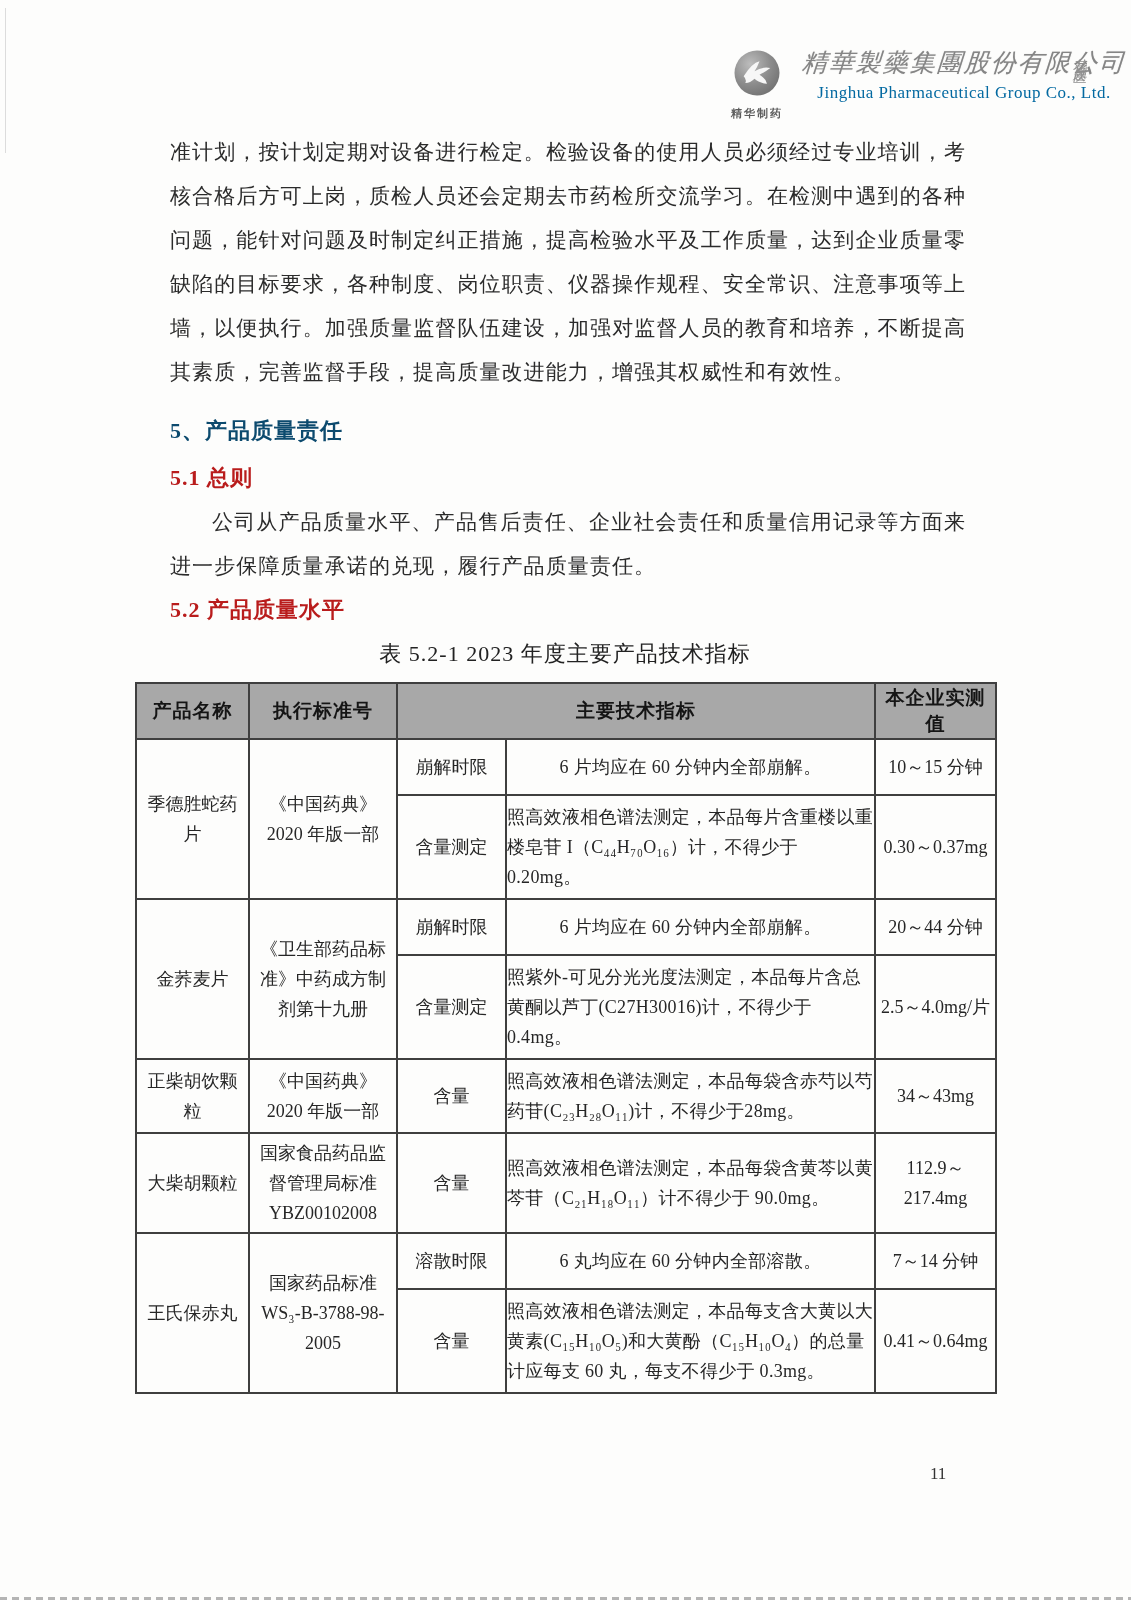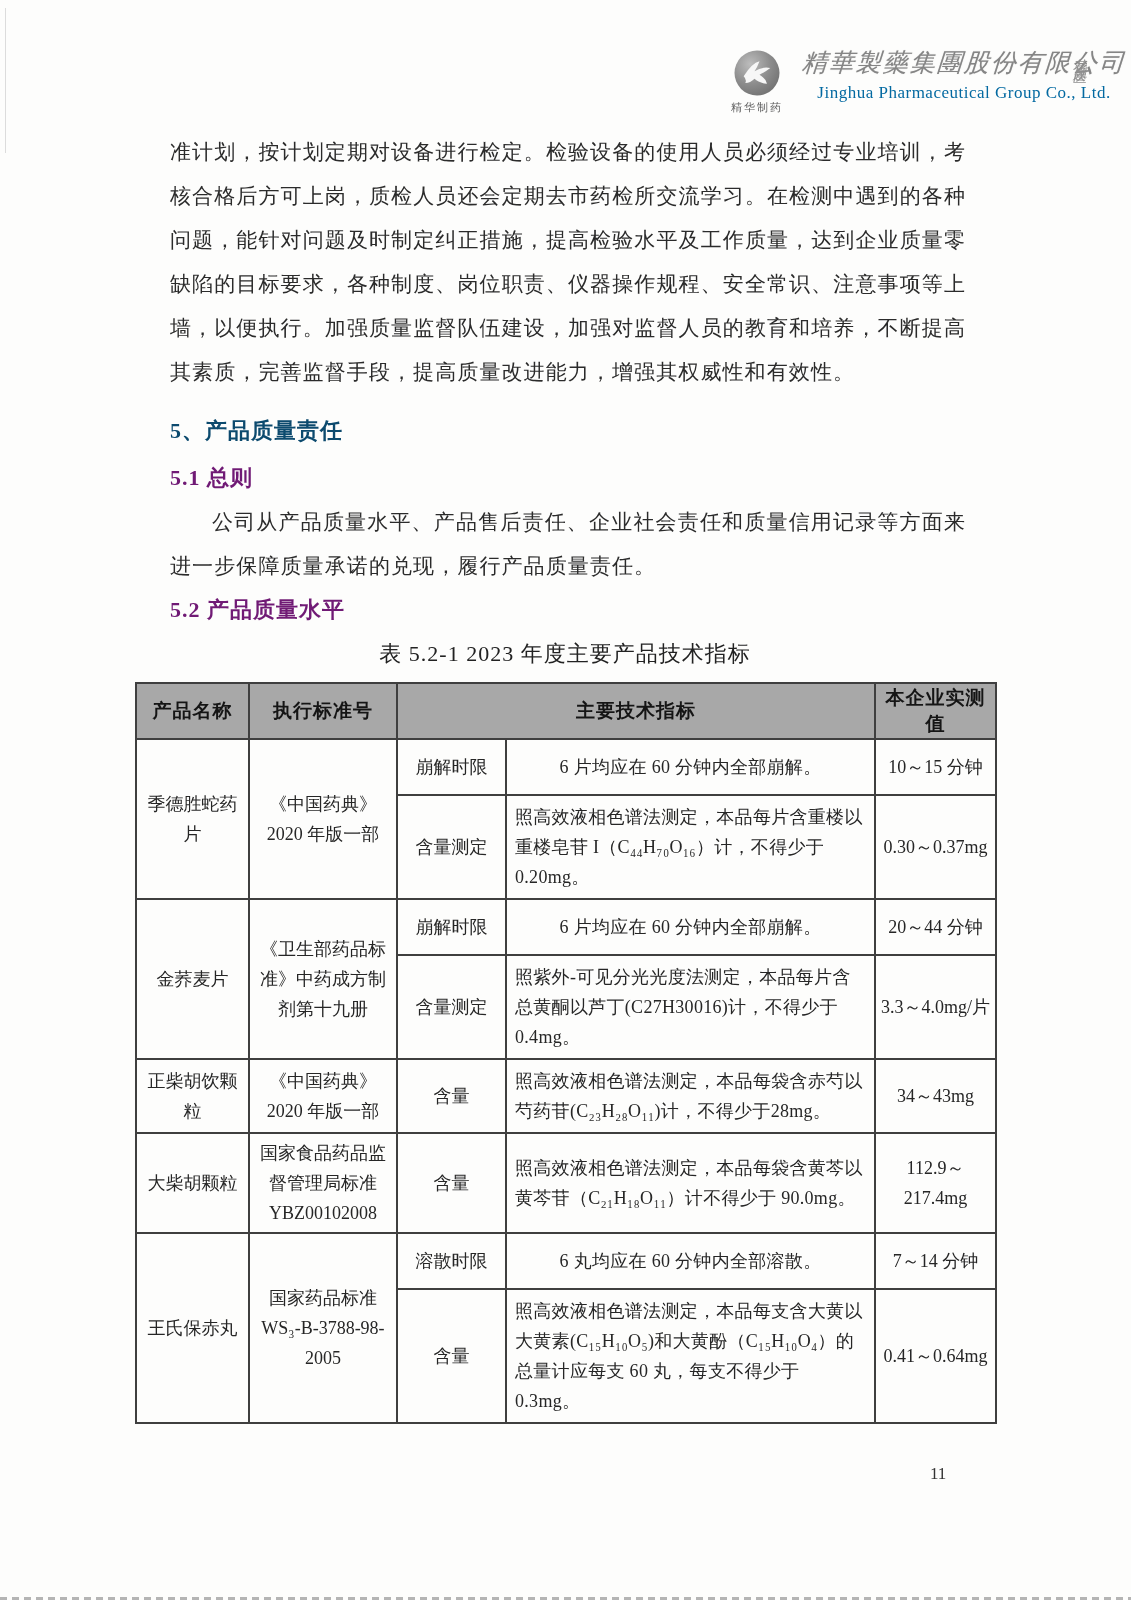--- a/index.html
+++ b/index.html
@@ -13,21 +13,21 @@
   .scan-bottom{
     position:absolute;left:0;right:0;bottom:0;height:3px;opacity:.75;
     background:repeating-linear-gradient(90deg,#9c9c9c 0 7px,transparent 7px 12px);
   }
   
   .header{position:absolute;top:44px;left:724px;display:flex;align-items:flex-start;gap:12px;}
   .logo-block{display:flex;flex-direction:column;align-items:center;width:66px;padding-top:4px;}
   .logo-block svg{display:block;}
   .logo-caption{
     font-family:"Liberation Sans","DejaVu Sans",sans-serif;
-    font-size:11px;font-weight:normal;color:#5c5c5c;letter-spacing:2px;margin-top:2px;white-space:nowrap;
+    font-size:11px;font-weight:bold;color:#5c5c5c;letter-spacing:2px;margin-top:8px;white-space:nowrap;
   }
   .name-block{display:flex;flex-direction:column;align-items:center;padding-top:2px;}
   .company-cn{
     font-size:25px;color:#858585;letter-spacing:2px;white-space:nowrap;
     font-style:italic;transform:skewX(-4deg);
     text-shadow:0 0 1px rgba(130,130,130,.4);
   }
   .company-en{font-size:17px;color:#0369a1;margin-top:4px;letter-spacing:.5px;white-space:nowrap;}
   .signature{
     position:absolute;top:48px;left:1062px;width:26px;
@@ -35,37 +35,37 @@
     font-style:italic;filter:blur(.4px);
   }
   
   .content{position:absolute;left:170px;top:130px;width:796px;}
   .para{
     margin:0;font-size:21px;line-height:44px;letter-spacing:1.1px;
     text-align:justify;color:#2b2b2b;
   }
   .para.indent{text-indent:2em;}
   .h-main{margin:12px 0 0 0;font-size:22px;line-height:50px;font-weight:bold;letter-spacing:1px;color:#0c4a6e;}
-  .h-sub{margin:0;font-size:22px;line-height:44px;font-weight:bold;letter-spacing:1px;color:#701a75;}
+  .h-sub{margin:0;font-size:22px;line-height:44px;font-weight:bold;letter-spacing:1px;color:#b91c1c;}
   
   .tbl-caption{
     width:860px;margin:4px 0 10px -35px;text-align:center;
     font-size:22px;letter-spacing:1px;color:#222;line-height:36px;
   }
   table.product-table{
     width:860px;margin-left:-35px;border-collapse:collapse;table-layout:fixed;
     font-size:18px;color:#262626;
   }
   .product-table th,.product-table td{border:2px solid #3f3f3f;}
   .product-table th{
     background:#a8a8a8;height:44px;font-size:19px;font-weight:bold;color:#151515;
     letter-spacing:1px;text-align:center;
   }
   td.c{text-align:center;vertical-align:middle;line-height:30px;padding:4px 4px;}
-  td.desc{padding:6px 8px;line-height:30px;text-align:left;vertical-align:middle;letter-spacing:.3px;}
+  td.desc{padding:6px 0;line-height:30px;text-align:left;vertical-align:middle;letter-spacing:.3px;}
   tr.single td{height:42px;text-align:center;}
   
   .page-number{position:absolute;top:1464px;left:930px;font-size:17px;color:#333;}
 </style>
 </head>
 <body>
 
 <div class="page">
 
   <div class="scan-left"></div>
@@ -136,21 +136,21 @@
         <tr class="single">
           <td class="c" rowspan="2">金荞麦片</td>
           <td class="c" rowspan="2">《卫生部药品标准》中药成方制剂第十九册</td>
           <td class="c">崩解时限</td>
           <td class="desc">6 片均应在 60 分钟内全部崩解。</td>
           <td class="c">20～44 分钟</td>
         </tr>
         <tr>
           <td class="c">含量测定</td>
           <td class="desc">照紫外-可见分光光度法测定，本品每片含总黄酮以芦丁(C27H30016)计，不得少于 0.4mg。</td>
-          <td class="c">3.3～4.0mg/片</td>
+          <td class="c">2.5～4.0mg/片</td>
         </tr>
 
         <tr>
           <td class="c">正柴胡饮颗粒</td>
           <td class="c">《中国药典》2020 年版一部</td>
           <td class="c">含量</td>
           <td class="desc">照高效液相色谱法测定，本品每袋含赤芍以芍药苷(C₂₃H₂₈O₁₁)计，不得少于28mg。</td>
           <td class="c">34～43mg</td>
         </tr>
 

